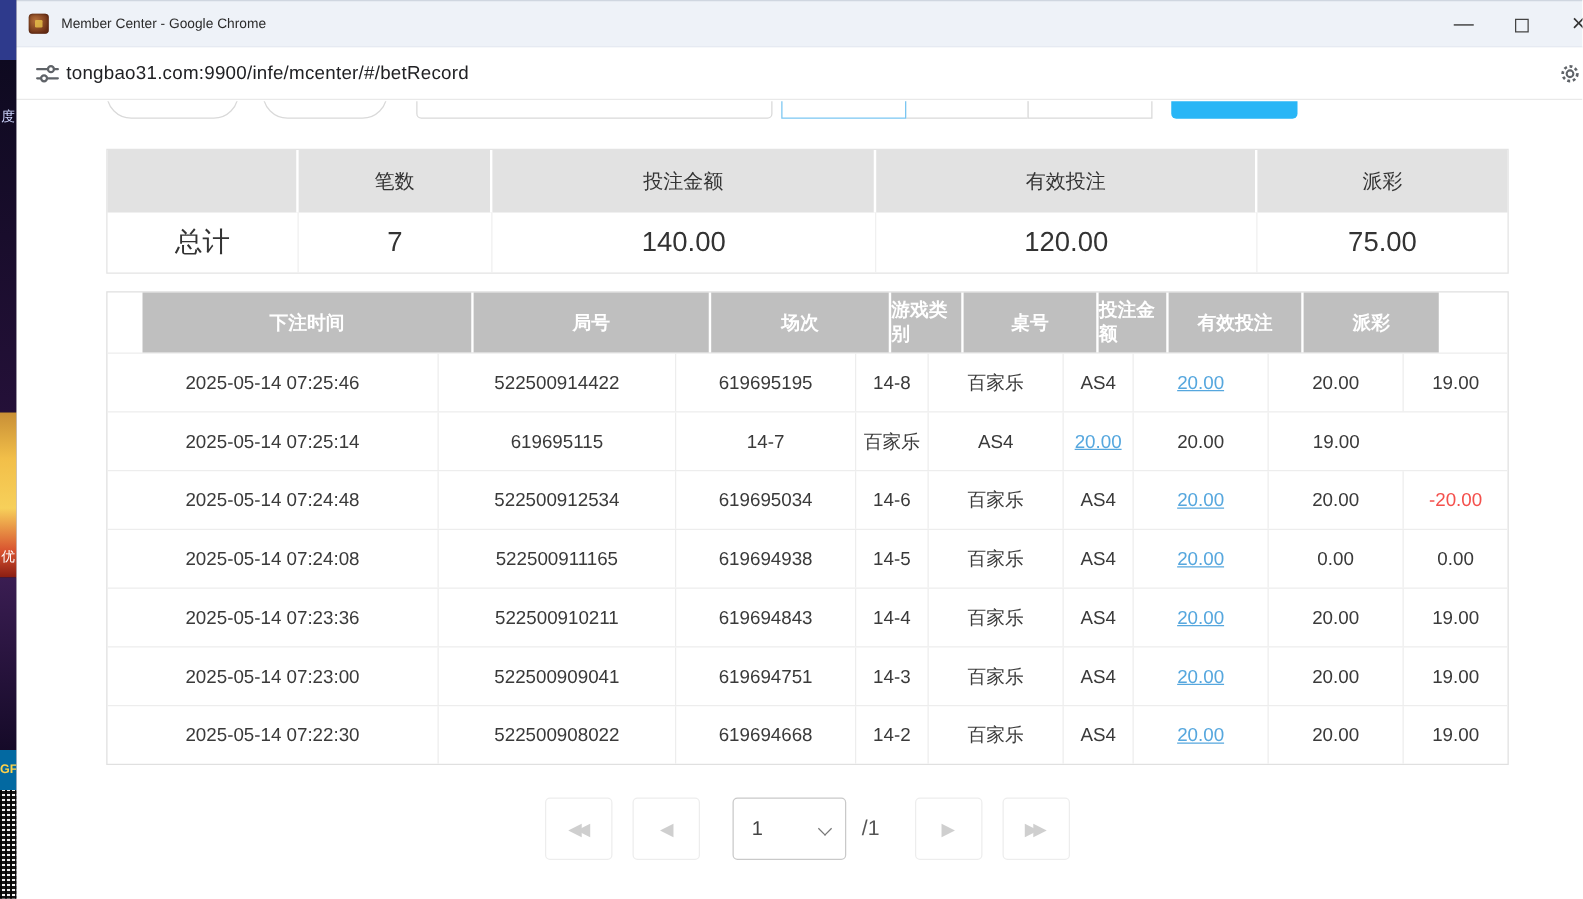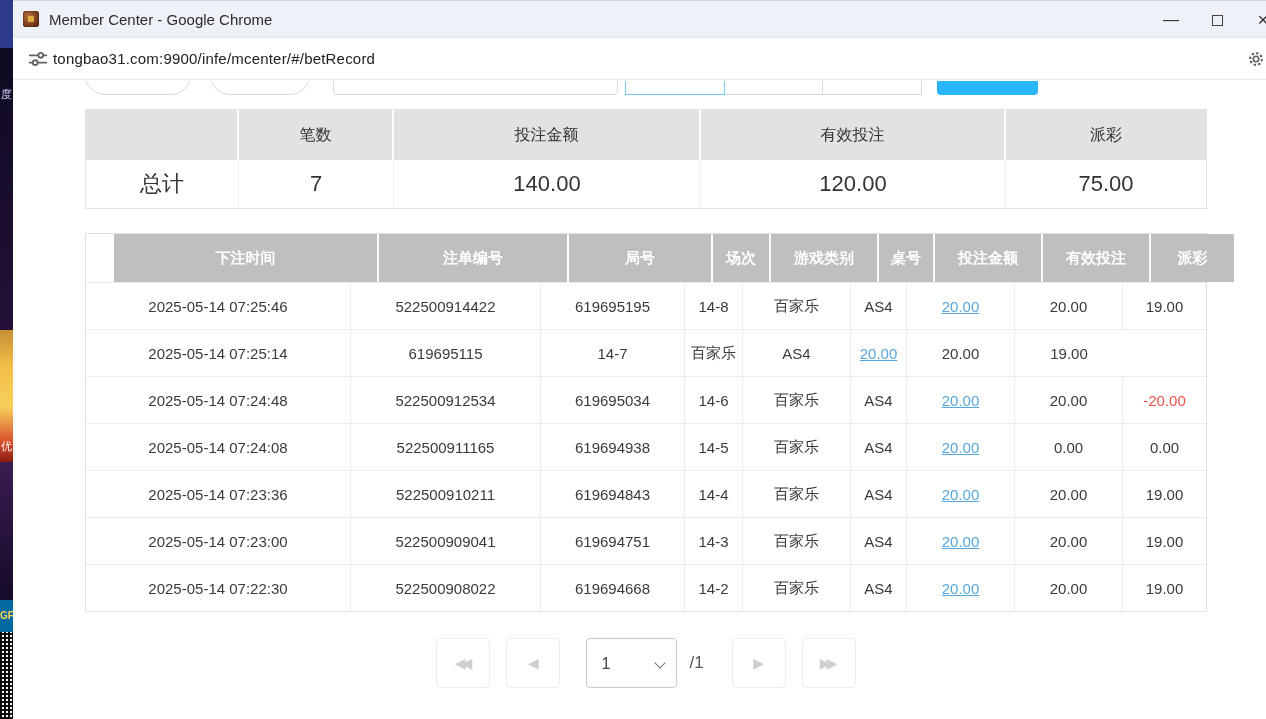--- a/index.html
+++ b/index.html
@@ -21,21 +21,21 @@
                                 repeating-linear-gradient(90deg, #111 0 2px, #f5f5f5 2px 4px); }
 
   
   .window { position:absolute; left:13px; top:0; width:1253px; height:719px; }
 
   .titlebar { height:38px; background:#eef2f8; border-top:1px solid #cfd6e0; border-bottom:1px solid #e3e8ef;
               display:flex; align-items:center; position:relative; }
   .favicon { width:16px; height:16px; margin-left:10px; border-radius:3px; flex:0 0 auto;
              background:radial-gradient(circle at 35% 35%, #b5703a, #6b2f16 75%); box-shadow:inset 0 0 2px #3c1507; position:relative; }
   .favicon::after { content:""; position:absolute; left:5px; top:5px; width:6px; height:6px; background:#e8c24a; border-radius:1px; opacity:.8; }
-  .win-title { margin-left:10px; font-size:15px; color:#2b2b2b; white-space:nowrap; }
+  .win-title { margin-left:10px; font-size:11px; color:#2b2b2b; white-space:nowrap; }
   .win-controls { position:absolute; right:-20px; top:0; height:38px; display:flex; align-items:center; }
   .ctrl { width:46px; height:38px; display:flex; align-items:center; justify-content:center; font-size:16px; color:#333; cursor:default; }
   .ctrl-max-box { width:11px; height:11px; border:1.5px solid #444; }
 
   .addressbar { height:42px; background:#fff; border-bottom:1px solid #e9e9e9; display:flex; align-items:center; position:relative; }
   .tune-icon { margin-left:14px; width:22px; height:22px; flex:0 0 auto; }
   .url { margin-left:4px; font-size:15px; color:#202124; letter-spacing:.2px; white-space:nowrap; }
   .gear-icon { position:absolute; right:1px; top:12px; width:18px; height:18px; }
 
   .page { position:absolute; top:81px; left:0; width:1253px; height:638px; background:#fff; overflow:hidden; }
@@ -46,21 +46,21 @@
   .tb-btn1 { left:0; width:106px; border:1px solid #d9d9d9; border-radius:20px; }
   .tb-btn2 { left:125px; width:100px; border:1px solid #d9d9d9; border-radius:20px; }
   .tb-input { left:248px; width:285px; border:1px solid #d9d9d9; border-radius:4px; font-size:14px; padding:0 10px; color:#333; }
   .tb-seg { left:540px; width:297px; display:flex; background:transparent; }
   .tb-seg .seg { flex:1; border:1px solid #d9d9d9; background:#fff; }
   .tb-seg .seg + .seg { margin-left:-1px; }
   .tb-seg .seg.active { border-color:#7ac6f2; z-index:2; }
   .tb-primary { left:852px; width:101px; background:#29b6f6; border:none; border-radius:4px; }
 
   
-  .summary { position:absolute; top:28px; left:72px; width:1122px; border:1px solid #e3e3e3; background:#fff; }
+  .summary { position:absolute; top:38px; left:72px; width:1122px; border:1px solid #e3e3e3; background:#fff; }
   .sum-header, .sum-row { display:grid; grid-template-columns:153px 155px 307px 305px 200px; }
   .sum-header { height:50px; }
   .sum-h { background:#e2e2e2; border-right:2px solid #fff; display:flex; align-items:center; justify-content:center;
            font-size:16px; color:#333; }
   .sum-h:last-child { border-right:none; }
   .sum-row { height:48px; }
   .sum-d { display:flex; align-items:center; justify-content:center; font-size:22px; color:#333; border-right:1px solid #f0f0f0; }
   .sum-d:last-child { border-right:none; }
 
   
@@ -163,21 +163,20 @@
           <div class="sum-d">7</div>
           <div class="sum-d">140.00</div>
           <div class="sum-d">120.00</div>
           <div class="sum-d">75.00</div>
         </div>
       </div>
 
       <div class="bet-table">
         <div class="bt-header">
           <div class="bt-h">下注时间</div>
-          <div class="bt-h">注单编号</div>
           <div class="bt-h">局号</div>
           <div class="bt-h">场次</div>
           <div class="bt-h">游戏类别</div>
           <div class="bt-h">桌号</div>
           <div class="bt-h">投注金额</div>
           <div class="bt-h">有效投注</div>
           <div class="bt-h">派彩</div>
         </div>
 
         <div class="bt-row">

